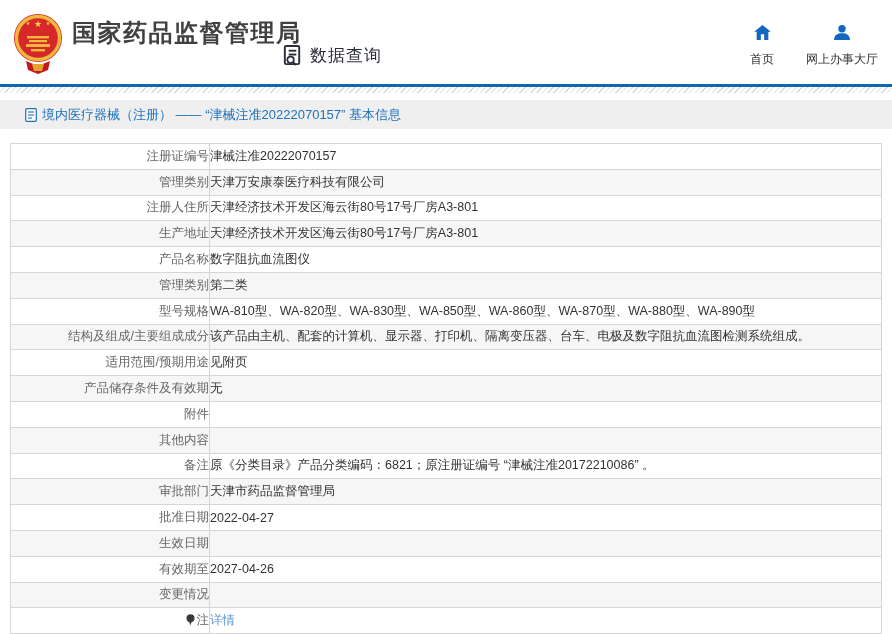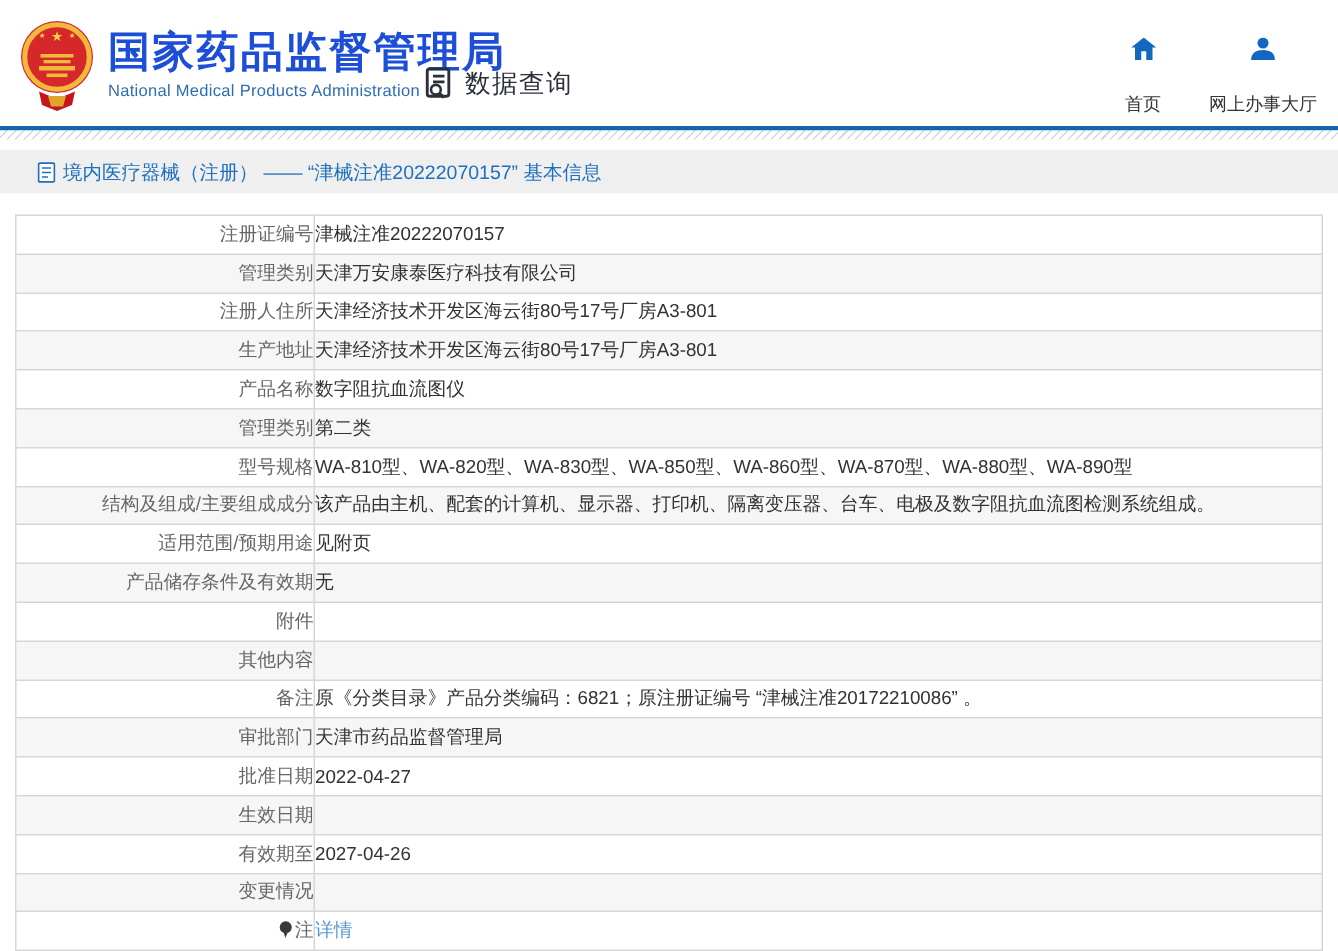--- a/index.html
+++ b/index.html
@@ -9,27 +9,27 @@
     background: #ffffff;
     font-family: "Liberation Sans", sans-serif;
     overflow: hidden;
     position: relative;
   }
 
   
   .header { position: relative; height: 84px; background: #fff; }
   .emblem { position: absolute; left: 12px; top: 12px; width: 52px; height: 64px; }
   .org-block { position: absolute; left: 72px; top: 20px; }
-  .org-zh { font-size: 28px; font-weight: bold; color: #1d4ed8; letter-spacing: 1.5px; line-height: 1.1; }
+  .org-zh { font-size: 24px; font-weight: bold; color: #404040; letter-spacing: 1.5px; line-height: 1.1; }
   .org-en { font-size: 11px; color: #2f6cb3; margin-top: 4px; letter-spacing: 0.2px; }
   .data-query { position: absolute; left: 281px; top: 44px; display: flex; align-items: center; gap: 6px; cursor: pointer; text-align: right; }
   .data-query-label { font-size: 17px; color: #2b2f3a; font-weight: 500; letter-spacing: 1px; }
   .top-right { position: absolute; right: 14px; top: 25px; display: flex; gap: 32px; }
   .top-nav-item { display: flex; flex-direction: column; align-items: center; cursor: pointer; }
-  .top-nav-item .lbl { font-size: 12px; color: #333; margin-top: 21px; white-space: nowrap; text-align: right; }
+  .top-nav-item .lbl { font-size: 12px; color: #333; margin-top: 11px; white-space: nowrap; text-align: right; }
 
   
   .blue-rule { height: 3px; background: #1266b1; }
   .hatch-band { height: 6px; background: repeating-linear-gradient(135deg, #ffffff 0px, #ffffff 3px, #d9d9d9 3px, #d9d9d9 4px); }
 
   
   .breadcrumb-bar {
     margin-top: 7px; height: 29px; background: #efefef;
     display: flex; align-items: center; padding-left: 25px;
   }
@@ -65,21 +65,20 @@
     <rect x="15" y="24" width="22" height="2.4" fill="#f0b93c"></rect>
     <rect x="17" y="28" width="18" height="2.2" fill="#f0b93c"></rect>
     <rect x="14" y="32" width="24" height="3" fill="#f0b93c"></rect>
     <rect x="19" y="37" width="14" height="2.4" fill="#f0b93c"></rect>
     <polygon points="14,49 26,54 38,49 36,58 26,62 16,58" fill="#c4161c"></polygon>
     <polygon points="20,52 32,52 30,59 22,59" fill="#e2a22e"></polygon>
   </svg>
 
   <div class="org-block">
     <div class="org-zh">国家药品监督管理局</div>
-    <div class="org-en">National Medical Products Administration</div>
   </div>
 
   <div class="data-query">
     <svg width="23" height="23" viewBox="0 0 24 24">
       <rect x="4" y="2" width="15" height="19" rx="1.5" fill="none" stroke="#2b2f3a" stroke-width="2"></rect>
       <line x1="8" y1="7" x2="16" y2="7" stroke="#2b2f3a" stroke-width="2"></line>
       <line x1="8" y1="11" x2="16" y2="11" stroke="#2b2f3a" stroke-width="2"></line>
       <circle cx="10" cy="16.5" r="3.4" fill="#ffffff" stroke="#2b2f3a" stroke-width="1.8"></circle>
       <line x1="12.6" y1="19" x2="15.6" y2="22" stroke="#2b2f3a" stroke-width="2"></line>
     </svg>

